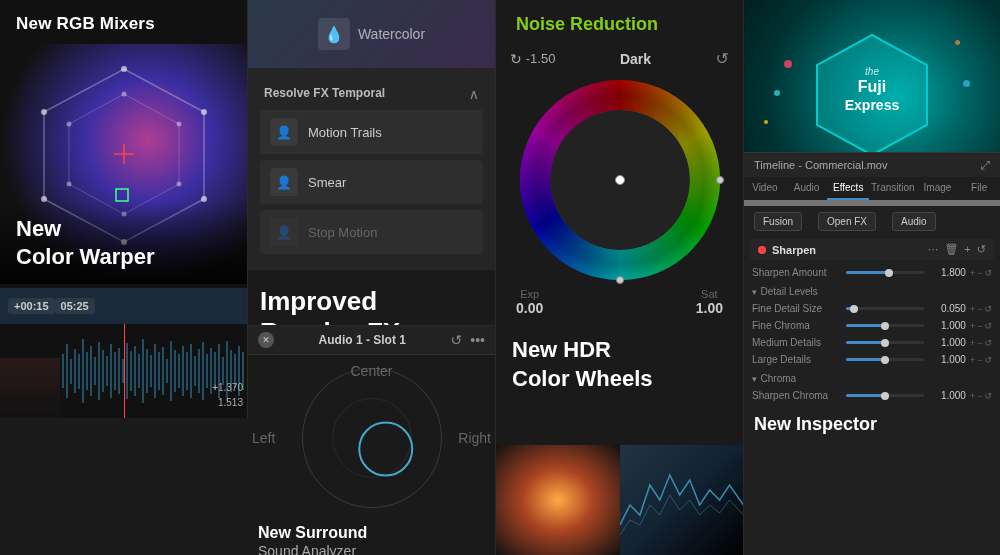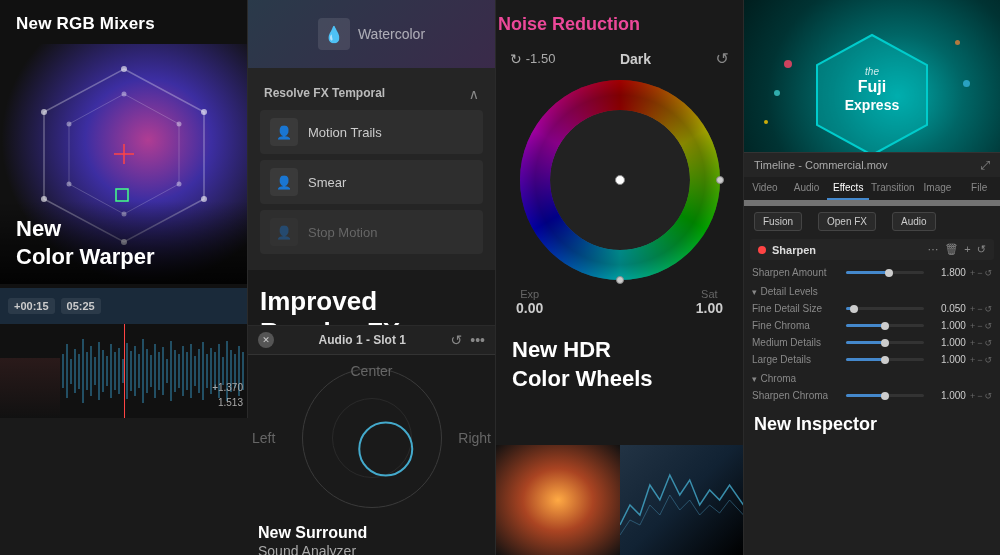--- a/index.html
+++ b/index.html
@@ -80,21 +80,20 @@
       right: 0;
       height: 130px;
       background: #0d0d0d;
     }
     .timeline-top {
       background: #1a2a3a;
       height: 36px;
       display: flex;
       align-items: center;
       padding: 0 8px;
-      gap: 6px;
     }
     .time-badge {
       background: rgba(255,255,255,0.08);
       padding: 2px 6px;
       border-radius: 3px;
       font-size: 11px;
       color: #ccc;
       font-weight: 600;
     }
     .timeline-waveform {
@@ -309,24 +308,24 @@
     
     .panel-hdr {
       width: 248px;
       height: 555px;
       background: #1a1a1a;
       flex-shrink: 0;
       border-right: 1px solid #2a2a2a;
       position: relative;
     }
     .noise-header {
-      padding: 14px 2px 10px;
+      padding: 14px 20px 10px;
       font-size: 18px;
       font-weight: 700;
-      color: #ec4899;
+      color: #84cc16;
     }
     .color-wheel-area {
       width: 100%;
       display: flex;
       align-items: center;
       justify-content: center;
       padding: 8px 0 0;
       position: relative;
     }
     .cw-container {

